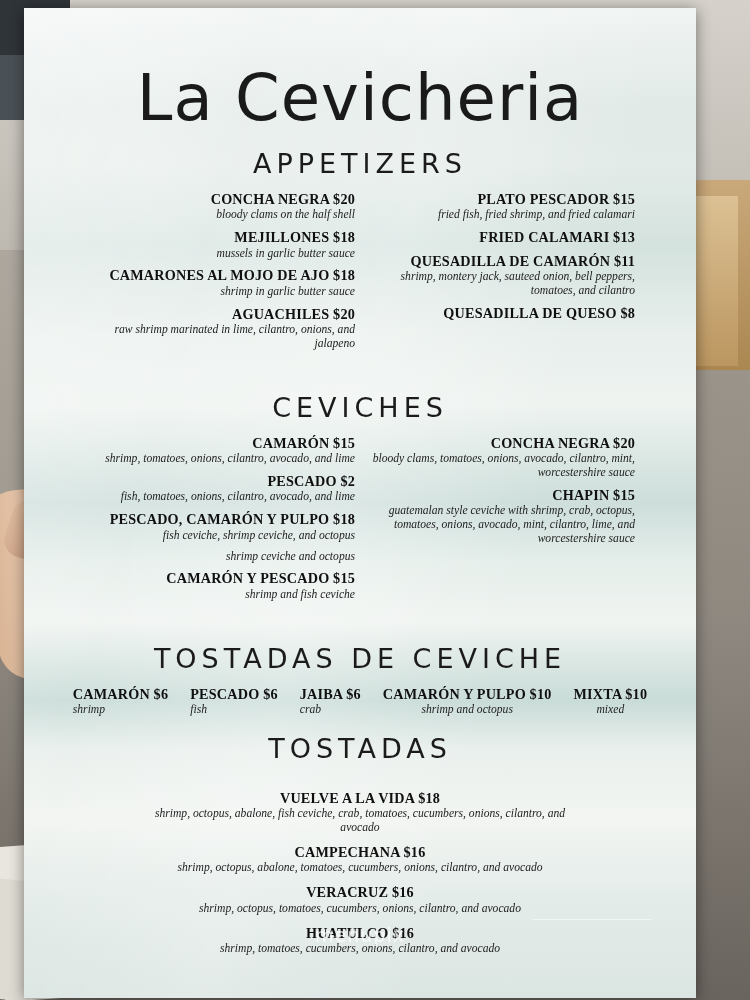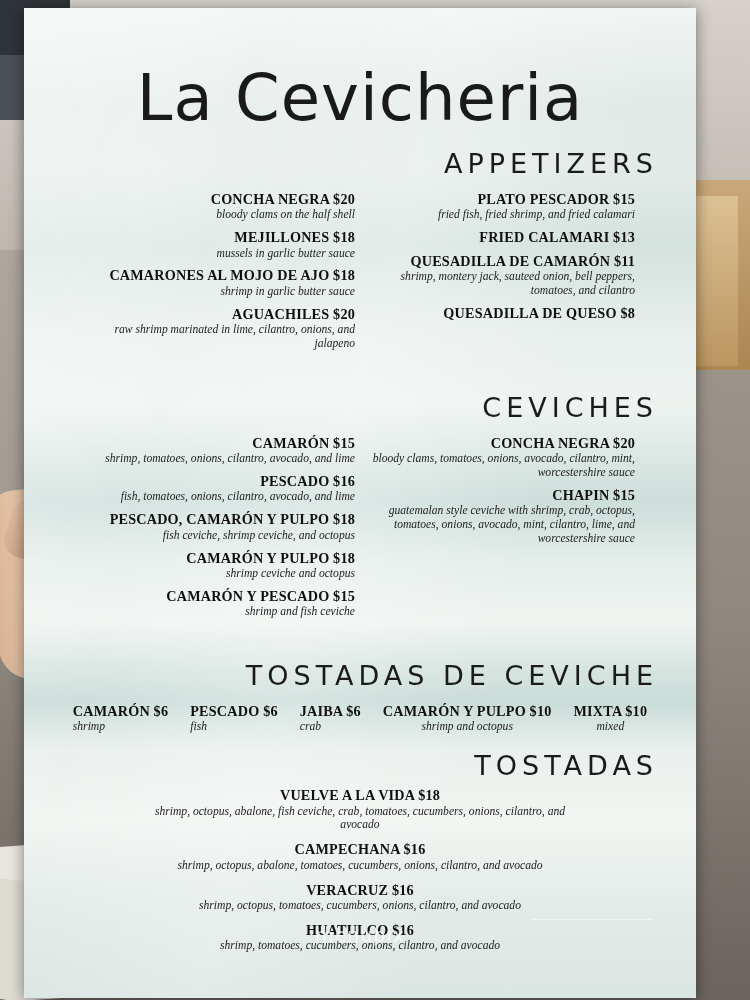--- a/index.html
+++ b/index.html
@@ -62,21 +62,21 @@
   }
   .menu-inner{position:relative;z-index:2;padding:0 38px;}
 
   .title{
     text-align:center;font-size:64px;line-height:1;letter-spacing:1px;
     color:#1a1a1a;font-family:"DejaVu Sans", sans-serif;font-weight:400;
     padding-top:58px;padding-bottom:18px;
   }
 
   .section-head{
-    text-align:right;font-family:"DejaVu Sans", sans-serif;
+    text-align:center;font-family:"DejaVu Sans", sans-serif;
     font-size:27px;letter-spacing:5px;color:#1b1b1b;font-weight:400;
   }
 
   
   .two-col{display:flex;justify-content:center;gap:10px;margin-top:12px;}
   .col-r{width:270px;text-align:right;}
   .col-l{width:270px;text-align:right;}
   .item{margin-bottom:7px;}
   .item-name{font-size:14.2px;font-weight:700;color:#101010;letter-spacing:0.2px;line-height:1.15;}
   .item-desc{font-size:11.6px;font-style:italic;color:#222;line-height:1.2;margin-top:1px;}
@@ -85,21 +85,21 @@
   .sec-gap-sm{height:16px;}
 
   
   .tostadas-row{display:flex;justify-content:center;align-items:flex-start;gap:22px;margin-top:12px;}
   .tost{min-width:56px;}
   .tost .item-name{white-space:nowrap;}
   .tost .item-desc{white-space:nowrap;}
   .tost-c{text-align:center;}
 
   
-  .center-col{width:430px;margin:6px auto 0;text-align:center;}
+  .center-col{width:430px;margin:26px auto 0;text-align:center;}
   .center-col .item{margin-bottom:9px;}
 
   .watermark{
     position:absolute;left:0;right:0;bottom:52px;text-align:center;
     font-family:"DejaVu Sans", sans-serif;font-size:19px;letter-spacing:1px;
     color:rgba(255,255,255,0.72);z-index:3;
   }
   .wm-line{position:absolute;right:44px;bottom:78px;width:120px;height:1px;background:rgba(255,255,255,0.5);z-index:3;}
 </style>
 </head>
@@ -165,29 +165,28 @@
       <div class="sec-gap"></div>
 
       <div class="section-head">CEVICHES</div>
       <div class="two-col">
         <div class="col-r">
           <div class="item">
             <div class="item-name">CAMARÓN $15</div>
             <div class="item-desc">shrimp, tomatoes, onions, cilantro, avocado, and lime</div>
           </div>
           <div class="item">
-            <div class="item-name">PESCADO $16</div>
+            <div class="item-name">PESCADO $2</div>
             <div class="item-desc">fish, tomatoes, onions, cilantro, avocado, and lime</div>
           </div>
           <div class="item">
             <div class="item-name">PESCADO, CAMARÓN Y PULPO  $18</div>
             <div class="item-desc">fish ceviche, shrimp ceviche, and octopus</div>
           </div>
           <div class="item">
-            <div class="item-name">CAMARÓN Y PULPO $18</div>
             <div class="item-desc">shrimp ceviche and octopus</div>
           </div>
           <div class="item">
             <div class="item-name">CAMARÓN Y PESCADO $15</div>
             <div class="item-desc">shrimp and fish ceviche</div>
           </div>
         </div>
         <div class="col-l">
           <div class="item">
             <div class="item-name">CONCHA NEGRA $20</div>

